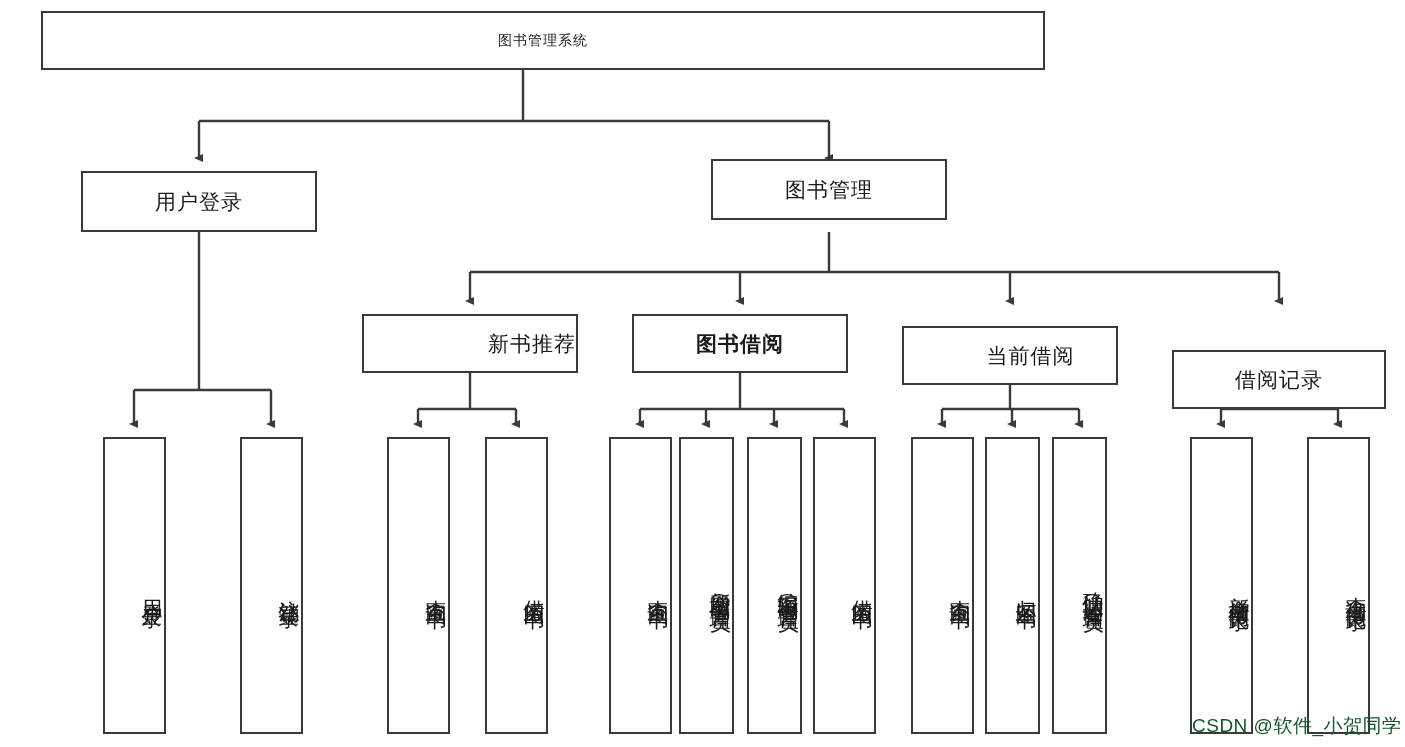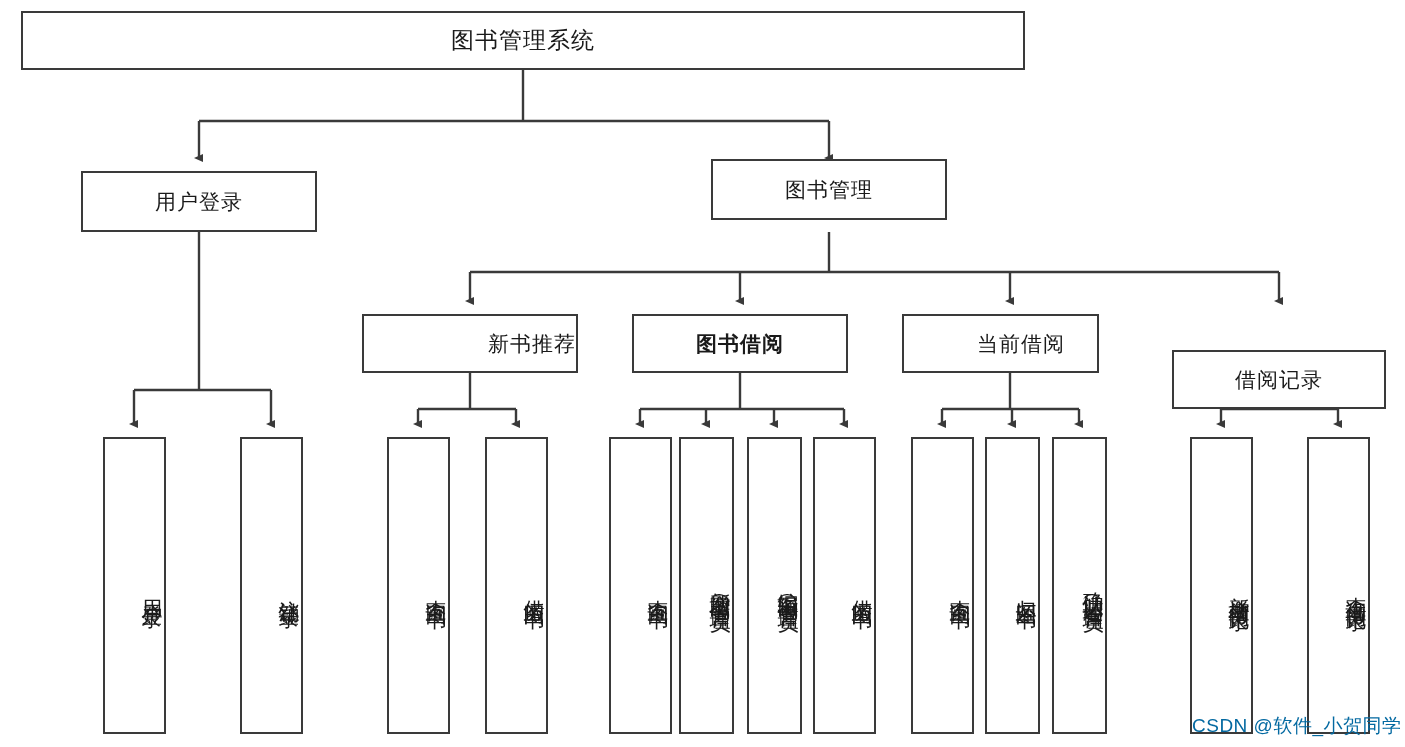--- a/index.html
+++ b/index.html
@@ -34,41 +34,42 @@
     align-items: center;
     justify-content: center;
     color: #1a1a1a;
   }
   .node.horiz {
     font-size: 21px;
     letter-spacing: 1px;
     line-height: 1.2;
   }
   .node.root {
-    font-size: 23px;
+    font-size: 14px;
     border-width: 2px;
+    margin-left: 20px;
   }
   .node.vert {
     writing-mode: vertical-rl;
     text-orientation: upright;
     font-size: 21px;
     letter-spacing: 3px;
     line-height: 1.15;
     align-items: flex-start;
     justify-content: center;
     padding-top: 6px;
   }
   .node.vert .vlabel {
     display: block;
     white-space: nowrap;
   }
   .watermark {
     position: absolute;
     font-size: 19px;
-    color: #0369a1;
+    color: #14532d;
     white-space: nowrap;
     letter-spacing: 0.5px;
   }
 </style>
 </head>
 <body>
 
 <div id="canvas">
 
   <svg id="wires" viewBox="0 0 1405 747" xmlns="http://www.w3.org/2000/svg">
@@ -134,21 +135,21 @@
         <span class="">图书管理</span>
       </div>
     </div>
   <div id="level3-host">
       <div class="node horiz" style="left: 362px; top: 314px; width: 216px; height: 59px; justify-content: flex-end;">
         <span class="">新书推荐</span>
       </div>
       <div class="node horiz" style="left: 632px; top: 314px; width: 216px; height: 59px; font-weight: bold;">
         <span class="">图书借阅</span>
       </div>
-      <div class="node horiz" style="left: 902px; top: 314px; width: 197px; height: 59px; padding-left: 41px;">
+      <div class="node horiz" style="left: 902px; top: 326px; width: 216px; height: 59px; padding-left: 41px;">
         <span class="">当前借阅</span>
       </div>
       <div class="node horiz" style="left: 1172px; top: 314px; width: 214px; height: 59px; margin-top: 36px;">
         <span class="">借阅记录</span>
       </div>
     </div>
   <div id="leaves-host">
       <div class="node vert" style="left: 103px; top: 437px; width: 63px; height: 297px;">
         <span class="vlabel">用户登录</span>
       </div>

